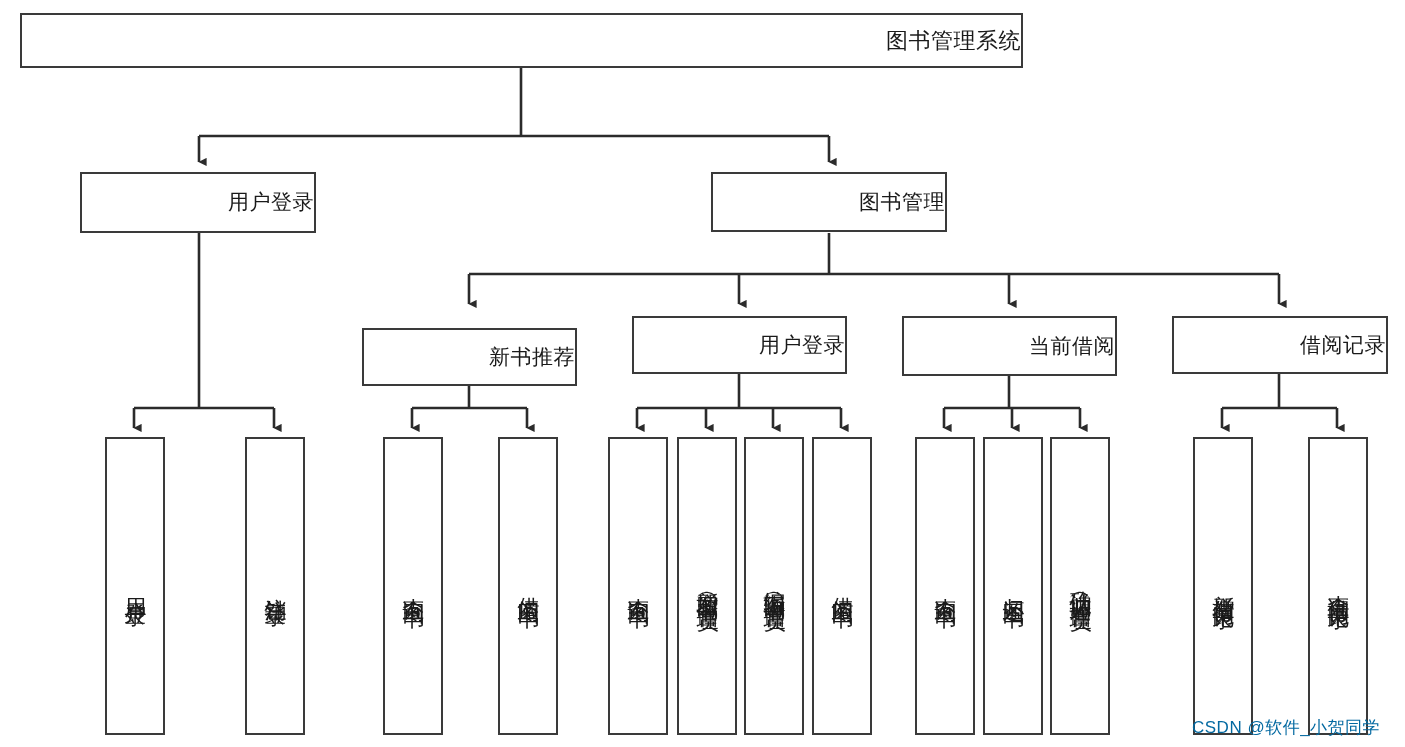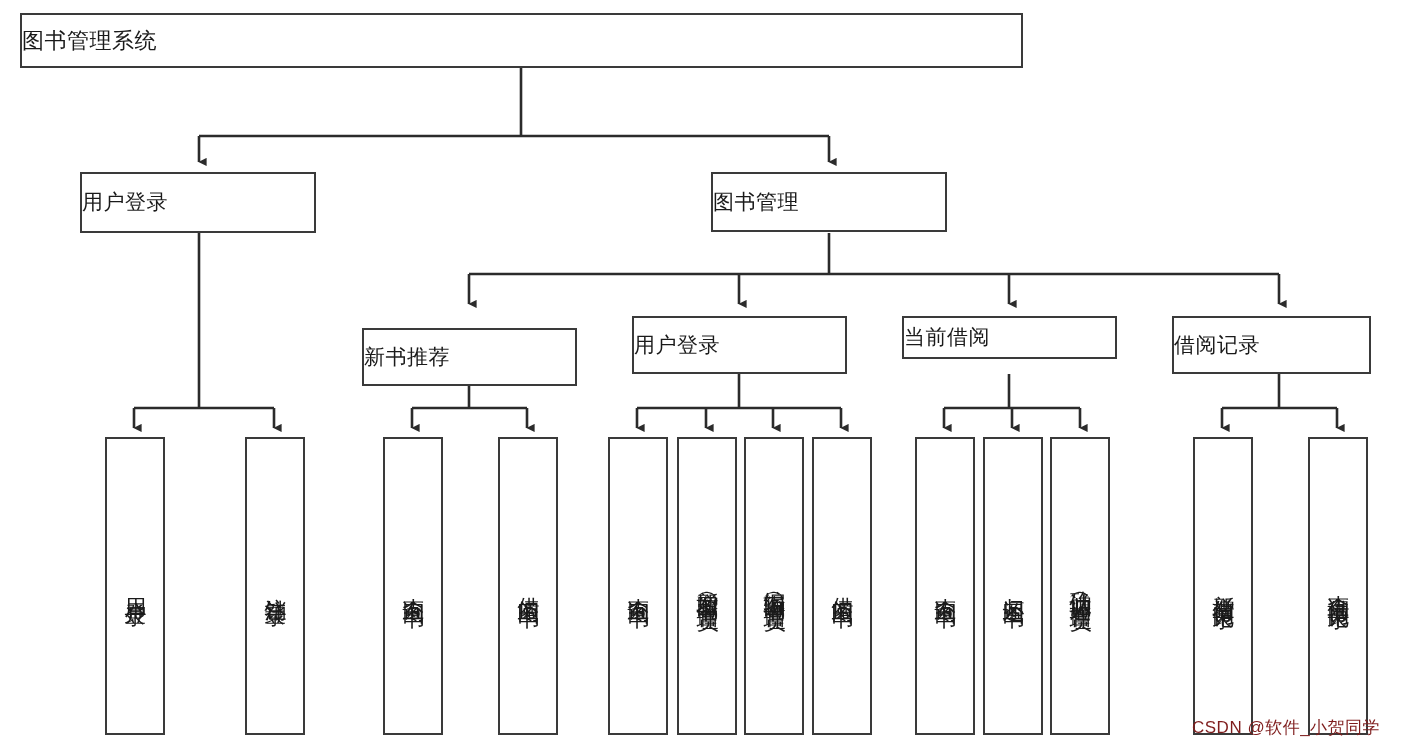--- a/index.html
+++ b/index.html
@@ -25,21 +25,21 @@
     height: 747px;
     pointer-events: none;
   }
   .node {
     position: absolute;
     box-sizing: border-box;
     background: #ffffff;
     border: 2.5px solid #3a3a3a;
     display: flex;
     align-items: center;
-    justify-content: flex-start;
+    justify-content: flex-end;
     color: #1a1a1a;
   }
   .node .label {
     display: block;
     text-align: center;
     line-height: 1.18;
     letter-spacing: 0.5px;
   }
   .node.horiz .label {
     writing-mode: horizontal-tb;
@@ -57,21 +57,21 @@
   .node.vert .label {
     writing-mode: vertical-rl;
     text-orientation: upright;
     font-size: 22px;
     line-height: 1.22;
     letter-spacing: 3px;
   }
   .watermark {
     position: absolute;
     font-size: 17px;
-    color: #7f1d1d;
+    color: #0369a1;
     white-space: nowrap;
     letter-spacing: 0.5px;
   }
 </style>
 </head>
 <body>
 
 <div id="canvas">
 
   <svg class="connectors" viewBox="0 0 1405 747" xmlns="http://www.w3.org/2000/svg">
@@ -134,24 +134,24 @@
   <div class="node horiz" style="left:711px; top:172px; width:236px; height:60px;">
     <span class="label">图书管理</span>
   </div>
 
   <div class="node horiz" style="left:362px; top:328px; width:215px; height:58px;">
     <span class="label">新书推荐</span>
   </div>
   <div class="node horiz" style="left:632px; top:316px; width:215px; height:58px;">
     <span class="label">用户登录</span>
   </div>
-  <div class="node horiz" style="left:902px; top:316px; width:215px; height:43px;">
+  <div class="node horiz" style="left:902px; top:316px; width:215px; height:60px;">
     <span class="label">当前借阅</span>
   </div>
-  <div class="node horiz" style="left:1172px; top:316px; width:199px; height:58px;">
+  <div class="node horiz" style="left:1172px; top:316px; width:216px; height:58px;">
     <span class="label">借阅记录</span>
   </div>
 
   <div class="node vert" style="left:105px; top:437px; width:60px; height:298px;">
     <span class="label">用户登录</span>
   </div>
   <div class="node vert" style="left:245px; top:437px; width:60px; height:298px;">
     <span class="label">注销登录</span>
   </div>
 

